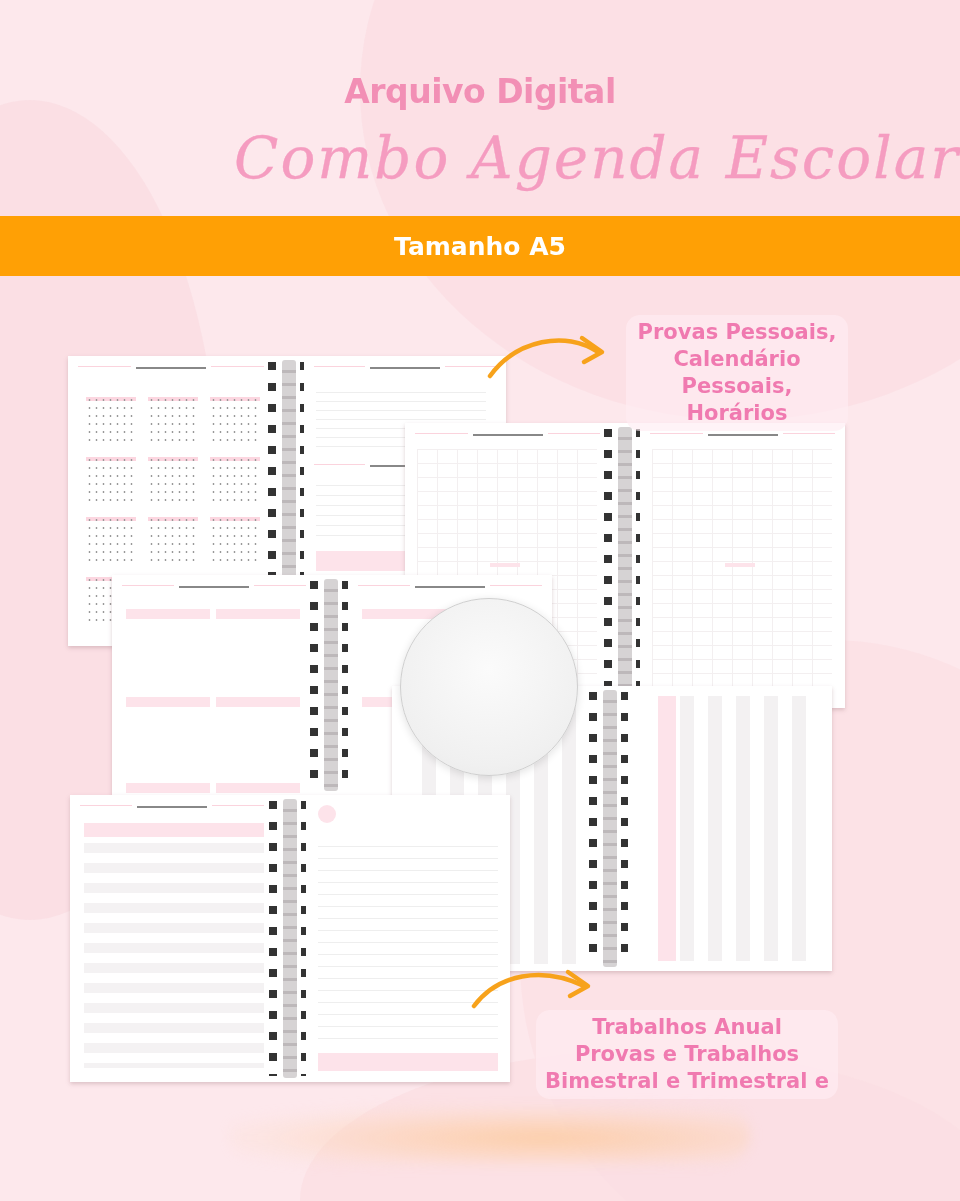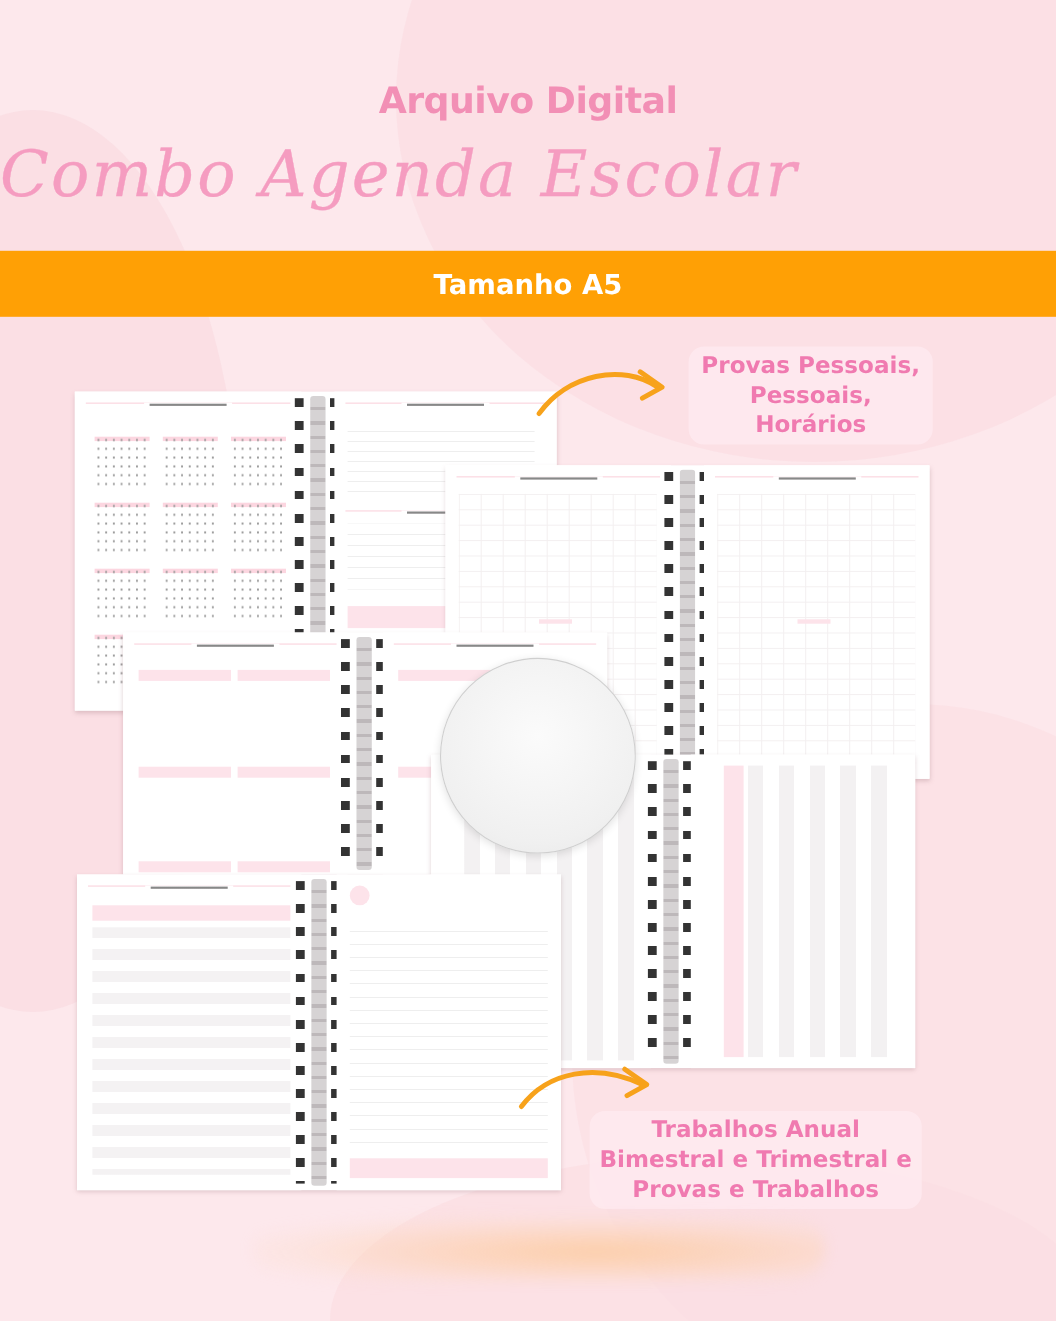--- a/index.html
+++ b/index.html
@@ -6,24 +6,24 @@
   html,body{width:960px;height:1201px;overflow:hidden}
   body{background:#fde8ec;font-family:"DejaVu Sans",sans-serif;position:relative}
   .blob{position:absolute;border-radius:50%}
   .b1{left:360px;top:-240px;width:760px;height:660px;background:#fbdde3;opacity:.75}
   .b2{left:-160px;top:100px;width:380px;height:820px;background:#fadbe1;opacity:.7}
   .b3{left:520px;top:640px;width:620px;height:640px;background:#fbdde3;opacity:.6}
   .b4{left:300px;top:1050px;width:700px;height:300px;background:#fbdee3;opacity:.7}
 
   .kicker{position:absolute;left:0;width:960px;top:72px;text-align:center;color:#f28fb5;
     font-family:"DejaVu Sans",sans-serif;font-weight:bold;font-size:33px;letter-spacing:-0.5px}
-  .script{position:absolute;left:0;width:960px;top:124px;text-align:left;color:#f59cc0;
+  .script{position:absolute;left:0;width:960px;top:124px;text-align:right;color:#f59cc0;
     font-family:"DejaVu Serif",serif;font-style:italic;font-size:58px;letter-spacing:2px;font-weight:normal;
     -webkit-text-stroke:0.3px #f59cc0}
-  .band{position:absolute;left:0;top:228px;width:960px;height:60px;background:#ffa005;
+  .band{position:absolute;left:0;top:216px;width:960px;height:60px;background:#ffa005;
     display:flex;align-items:center;justify-content:center}
   .band span{color:#fff;font-weight:bold;font-size:25px;font-family:"DejaVu Sans",sans-serif}
 
   .callout{position:absolute;text-align:center;color:#f07ab0;font-weight:bold;
     font-family:"DejaVu Sans",sans-serif;line-height:27px;font-size:21px;
     background:rgba(255,236,242,.65);border-radius:14px;padding:4px 8px}
   .c1{left:626px;top:315px;width:222px}
   .c2{left:536px;top:1010px;width:302px}
 
   .arrow{position:absolute}
@@ -164,21 +164,22 @@
   <path d="M4 46 C 30 10, 80 0, 112 22" stroke="#f7a21b" stroke-width="4.5" fill="none" stroke-linecap="round"></path>
   <path d="M96 8 L116 22 L98 32" stroke="#f7a21b" stroke-width="4.5" fill="none" stroke-linecap="round" stroke-linejoin="round"></path>
 </svg>
 <svg class="arrow" style="left:470px;top:966px" width="124" height="44" viewBox="0 0 124 44">
   <path d="M4 40 C 28 8, 72 0, 114 20" stroke="#f7a21b" stroke-width="4.5" fill="none" stroke-linecap="round"></path>
   <path d="M98 6 L118 20 L100 30" stroke="#f7a21b" stroke-width="4.5" fill="none" stroke-linecap="round" stroke-linejoin="round"></path>
 </svg>
 
 <div class="callout c1">
   <div>Provas Pessoais,</div>
+  <div>Calendário</div>
   <div>Pessoais, Horários</div>
 </div>
 <div class="callout c2">
   <div>Trabalhos Anual</div>
+  <div>Provas e Trabalhos</div>
   <div>Bimestral e Trimestral e</div>
-  <div>Provas e Trabalhos</div>
 </div>
 
 <div class="glow"></div>
 
 </body></html>

